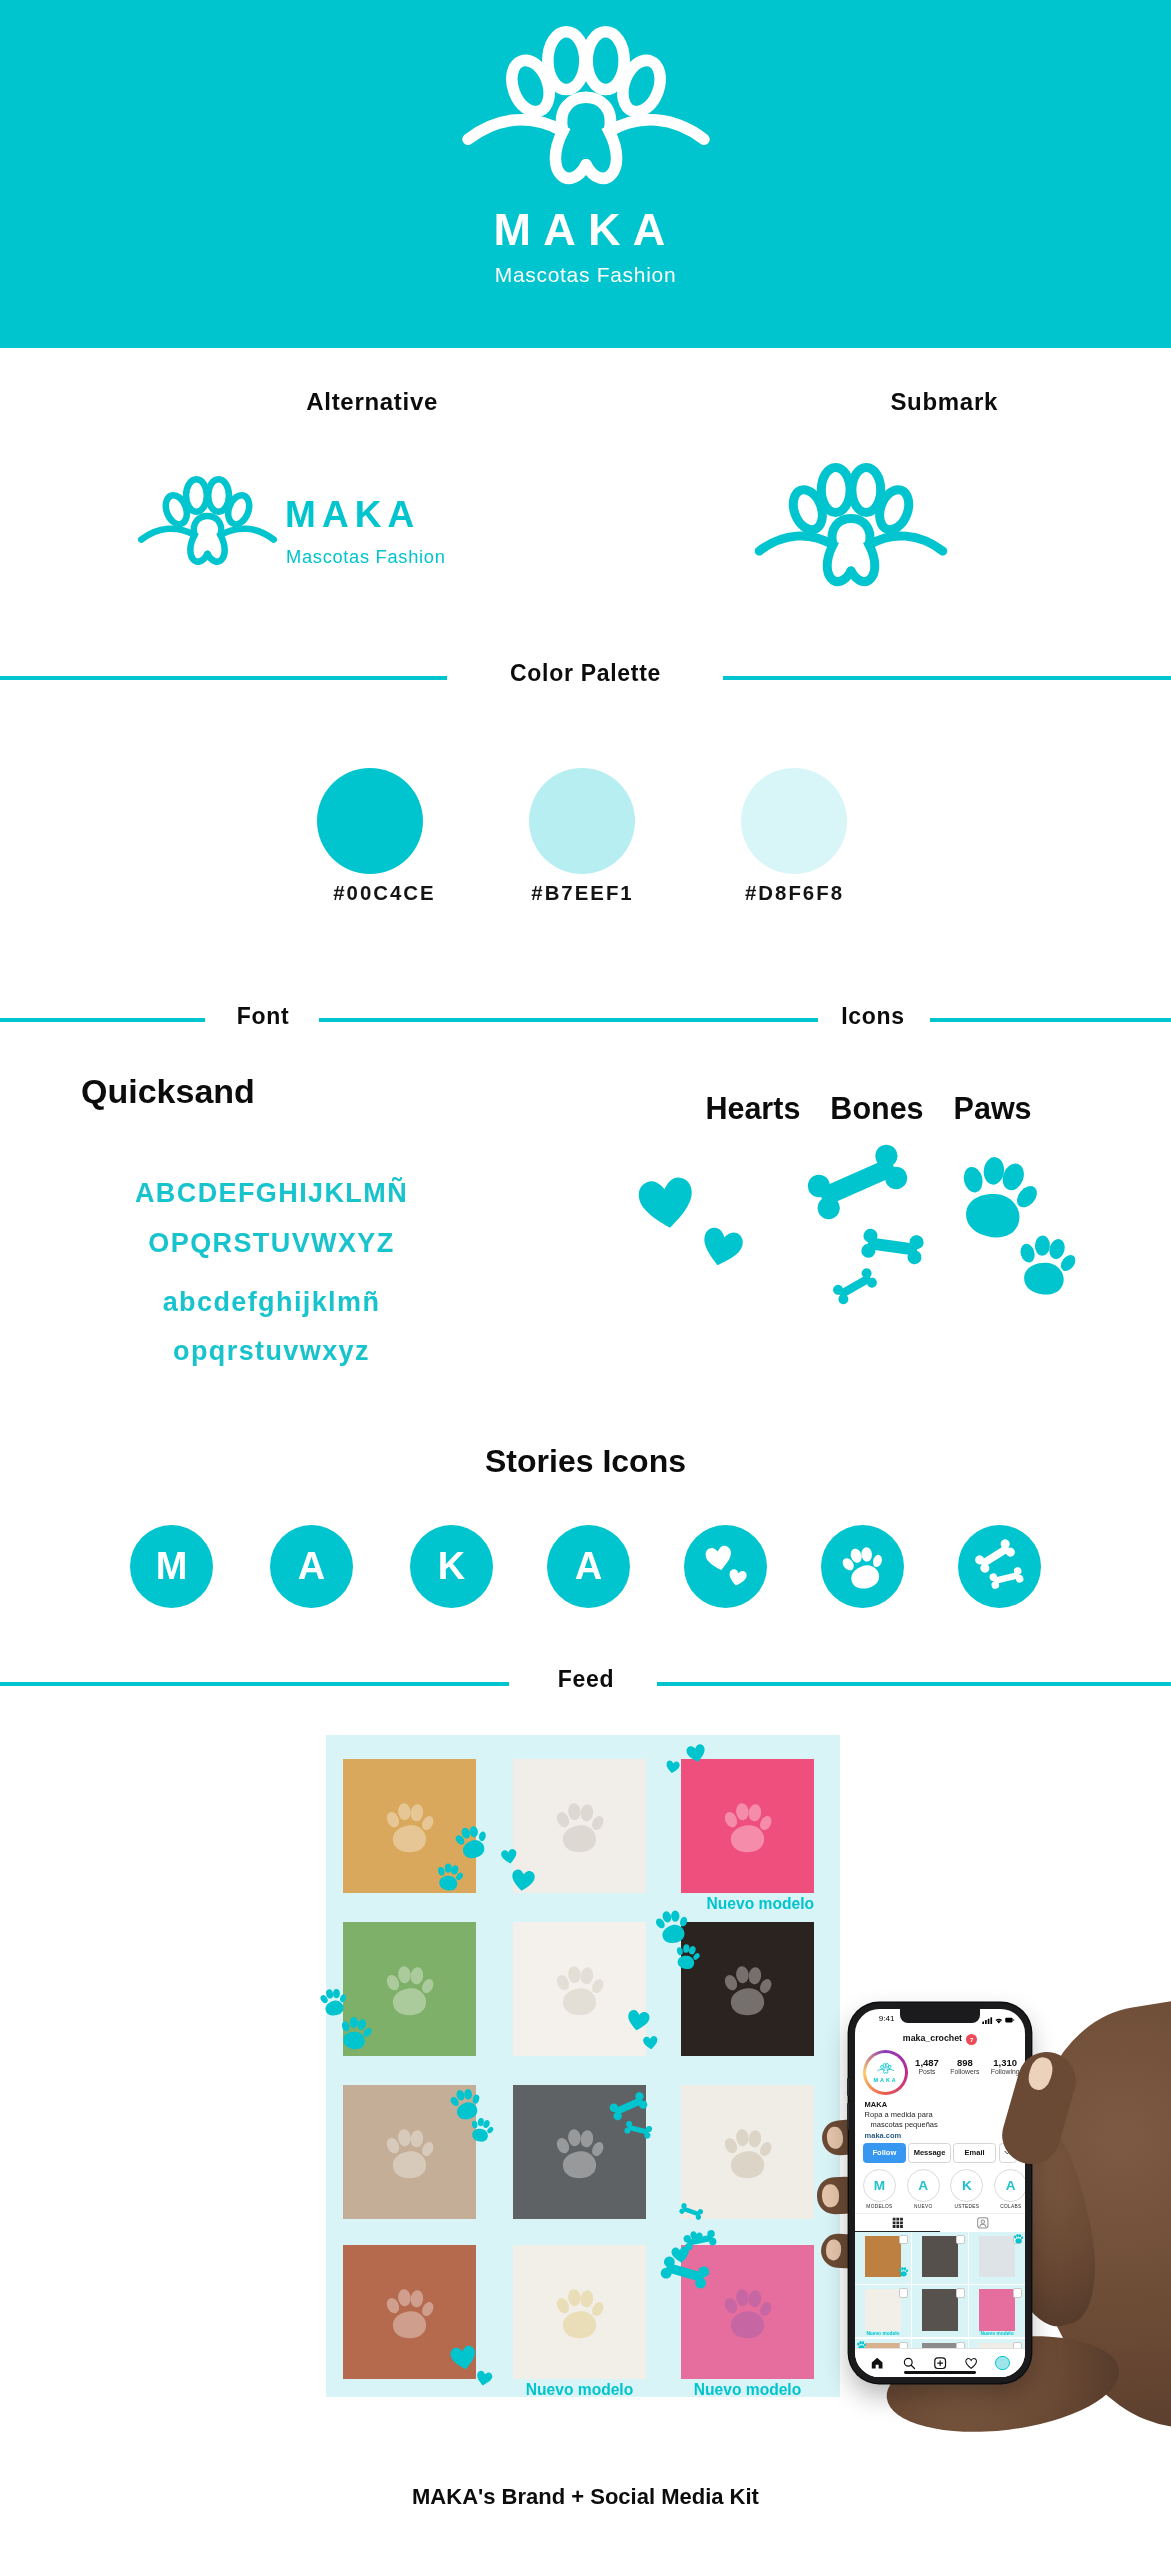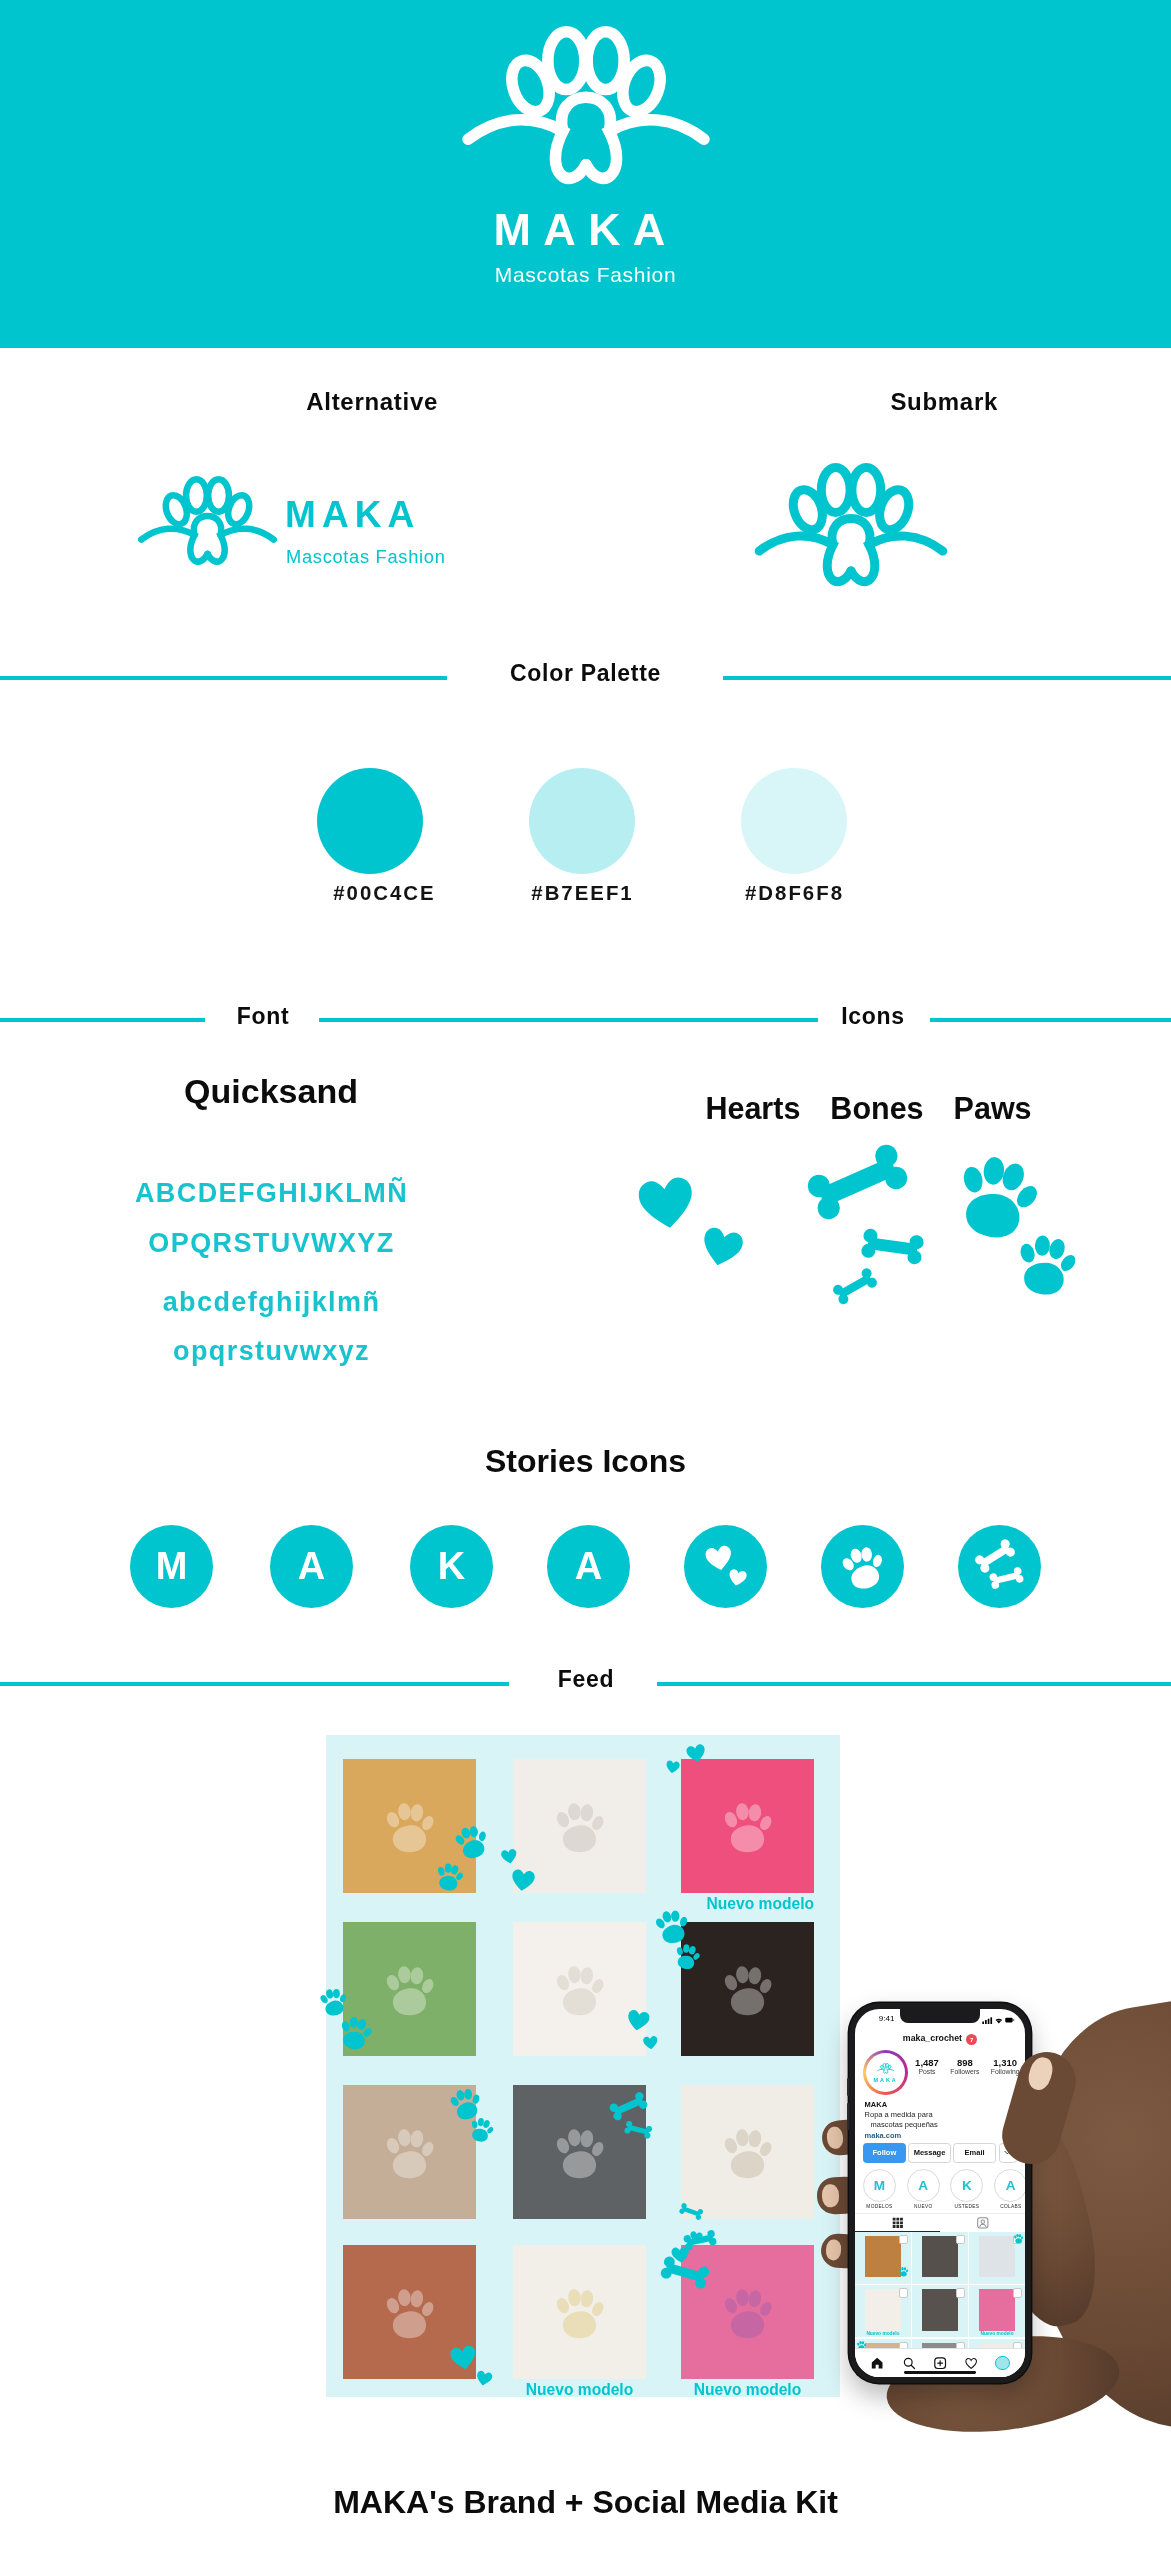--- a/index.html
+++ b/index.html
@@ -20,21 +20,21 @@
   #alt-brand{left:285px;top:494px;font-size:37px;font-weight:bold;letter-spacing:6.1px;color:#00C4CE;}
   #alt-tagline{left:286px;top:546px;font-size:18.3px;color:#00C4CE;letter-spacing:0.7px;}
   #submark-paw{left:752px;top:448px;width:198px;height:163px;color:#00C4CE;}
   
   .dline{height:4.1px;background:#00C4CE;}
   .dlabel{font-size:23px;font-weight:600;color:#0c0c0c;text-align:center;letter-spacing:0.7px;}
   
   .swatch{top:768px;width:106px;height:106px;border-radius:50%;}
   .hex{top:882px;width:163px;text-align:center;font-size:20.4px;font-weight:bold;letter-spacing:2px;color:#141414;}
   
-  #font-name{left:81px;top:1072px;width:380px;text-align:center;font-size:34px;font-weight:bold;color:#0c0c0c;}
+  #font-name{left:81px;top:1072px;width:380px;font-size:34px;font-weight:bold;color:#0c0c0c;}
   .alpha{left:61px;width:421px;text-align:center;font-size:27px;font-weight:bold;color:#17C3CD;letter-spacing:1.4px;}
   #icon-words{left:597px;top:1091px;width:543px;text-align:center;font-size:30.5px;font-weight:600;color:#0c0c0c;}
   #icon-words span{margin:0 15px;}
   .deco{position:absolute;fill:currentColor;color:#00C4CE;}
   
   #stories-title{left:0;top:1443px;width:1171px;text-align:center;font-size:32px;font-weight:600;color:#0c0c0c;}
   .story-circle{top:1525px;width:83px;height:83px;border-radius:50%;background:#00C4CE;
     display:flex;align-items:center;justify-content:center;color:#fff;font-size:38px;font-weight:bold;}
   
   #feed-bg{left:326px;top:1735px;width:514px;height:662px;background:#D9F4F7;}
@@ -88,21 +88,21 @@
      grid-template-columns:repeat(3,1fr);grid-auto-rows:52px;gap:1.4px;overflow:hidden;}
   .pg{position:relative;background:#D9F4F7;}
   .pg-photo{position:absolute;left:18%;right:18%;top:7%;bottom:13%;}
   .pg-carousel{position:absolute;top:2.7px;right:2.7px;width:7.5px;height:7.5px;background:#fff;border:0.7px solid #c9c9c9;border-radius:2px;}
   .pg-cap{position:absolute;bottom:1.4px;left:0;width:100%;text-align:center;font-size:4.8px;font-weight:bold;color:#00C4CE;}
   .pg-paw{position:absolute;width:11px;height:11px;fill:#00C4CE;}
   #p-nav{position:absolute;left:0;right:0;top:339px;height:28.5px;background:#fff;border-top:0.7px solid #e3e3e3;
      display:flex;align-items:center;justify-content:space-around;padding:0 6.8px;}
   #p-homebar{position:absolute;left:50%;bottom:3.4px;width:72px;height:2.7px;margin-left:-36px;background:#111;border-radius:1.4px;}
   
-  #footer{left:0;top:2484px;width:1171px;text-align:center;font-size:32px;font-weight:600;color:#0c0c0c;}
+  #footer{left:0;top:2484px;width:1171px;text-align:center;font-size:22px;font-weight:600;color:#0c0c0c;}
 </style>
 </head>
 <body>
 
 <svg width="0" height="0" style="position:absolute">
   <defs>
     <symbol id="paw-logo" viewBox="0 0 220 160">
       <ellipse cx="62" cy="58" rx="15" ry="23" transform="rotate(-20 62 58)" fill="none" stroke="currentColor" stroke-width="10"></ellipse>
       <ellipse cx="93" cy="36" rx="16" ry="25" fill="none" stroke="currentColor" stroke-width="10"></ellipse>
       <ellipse cx="127" cy="36" rx="16" ry="25" fill="none" stroke="currentColor" stroke-width="10"></ellipse>

